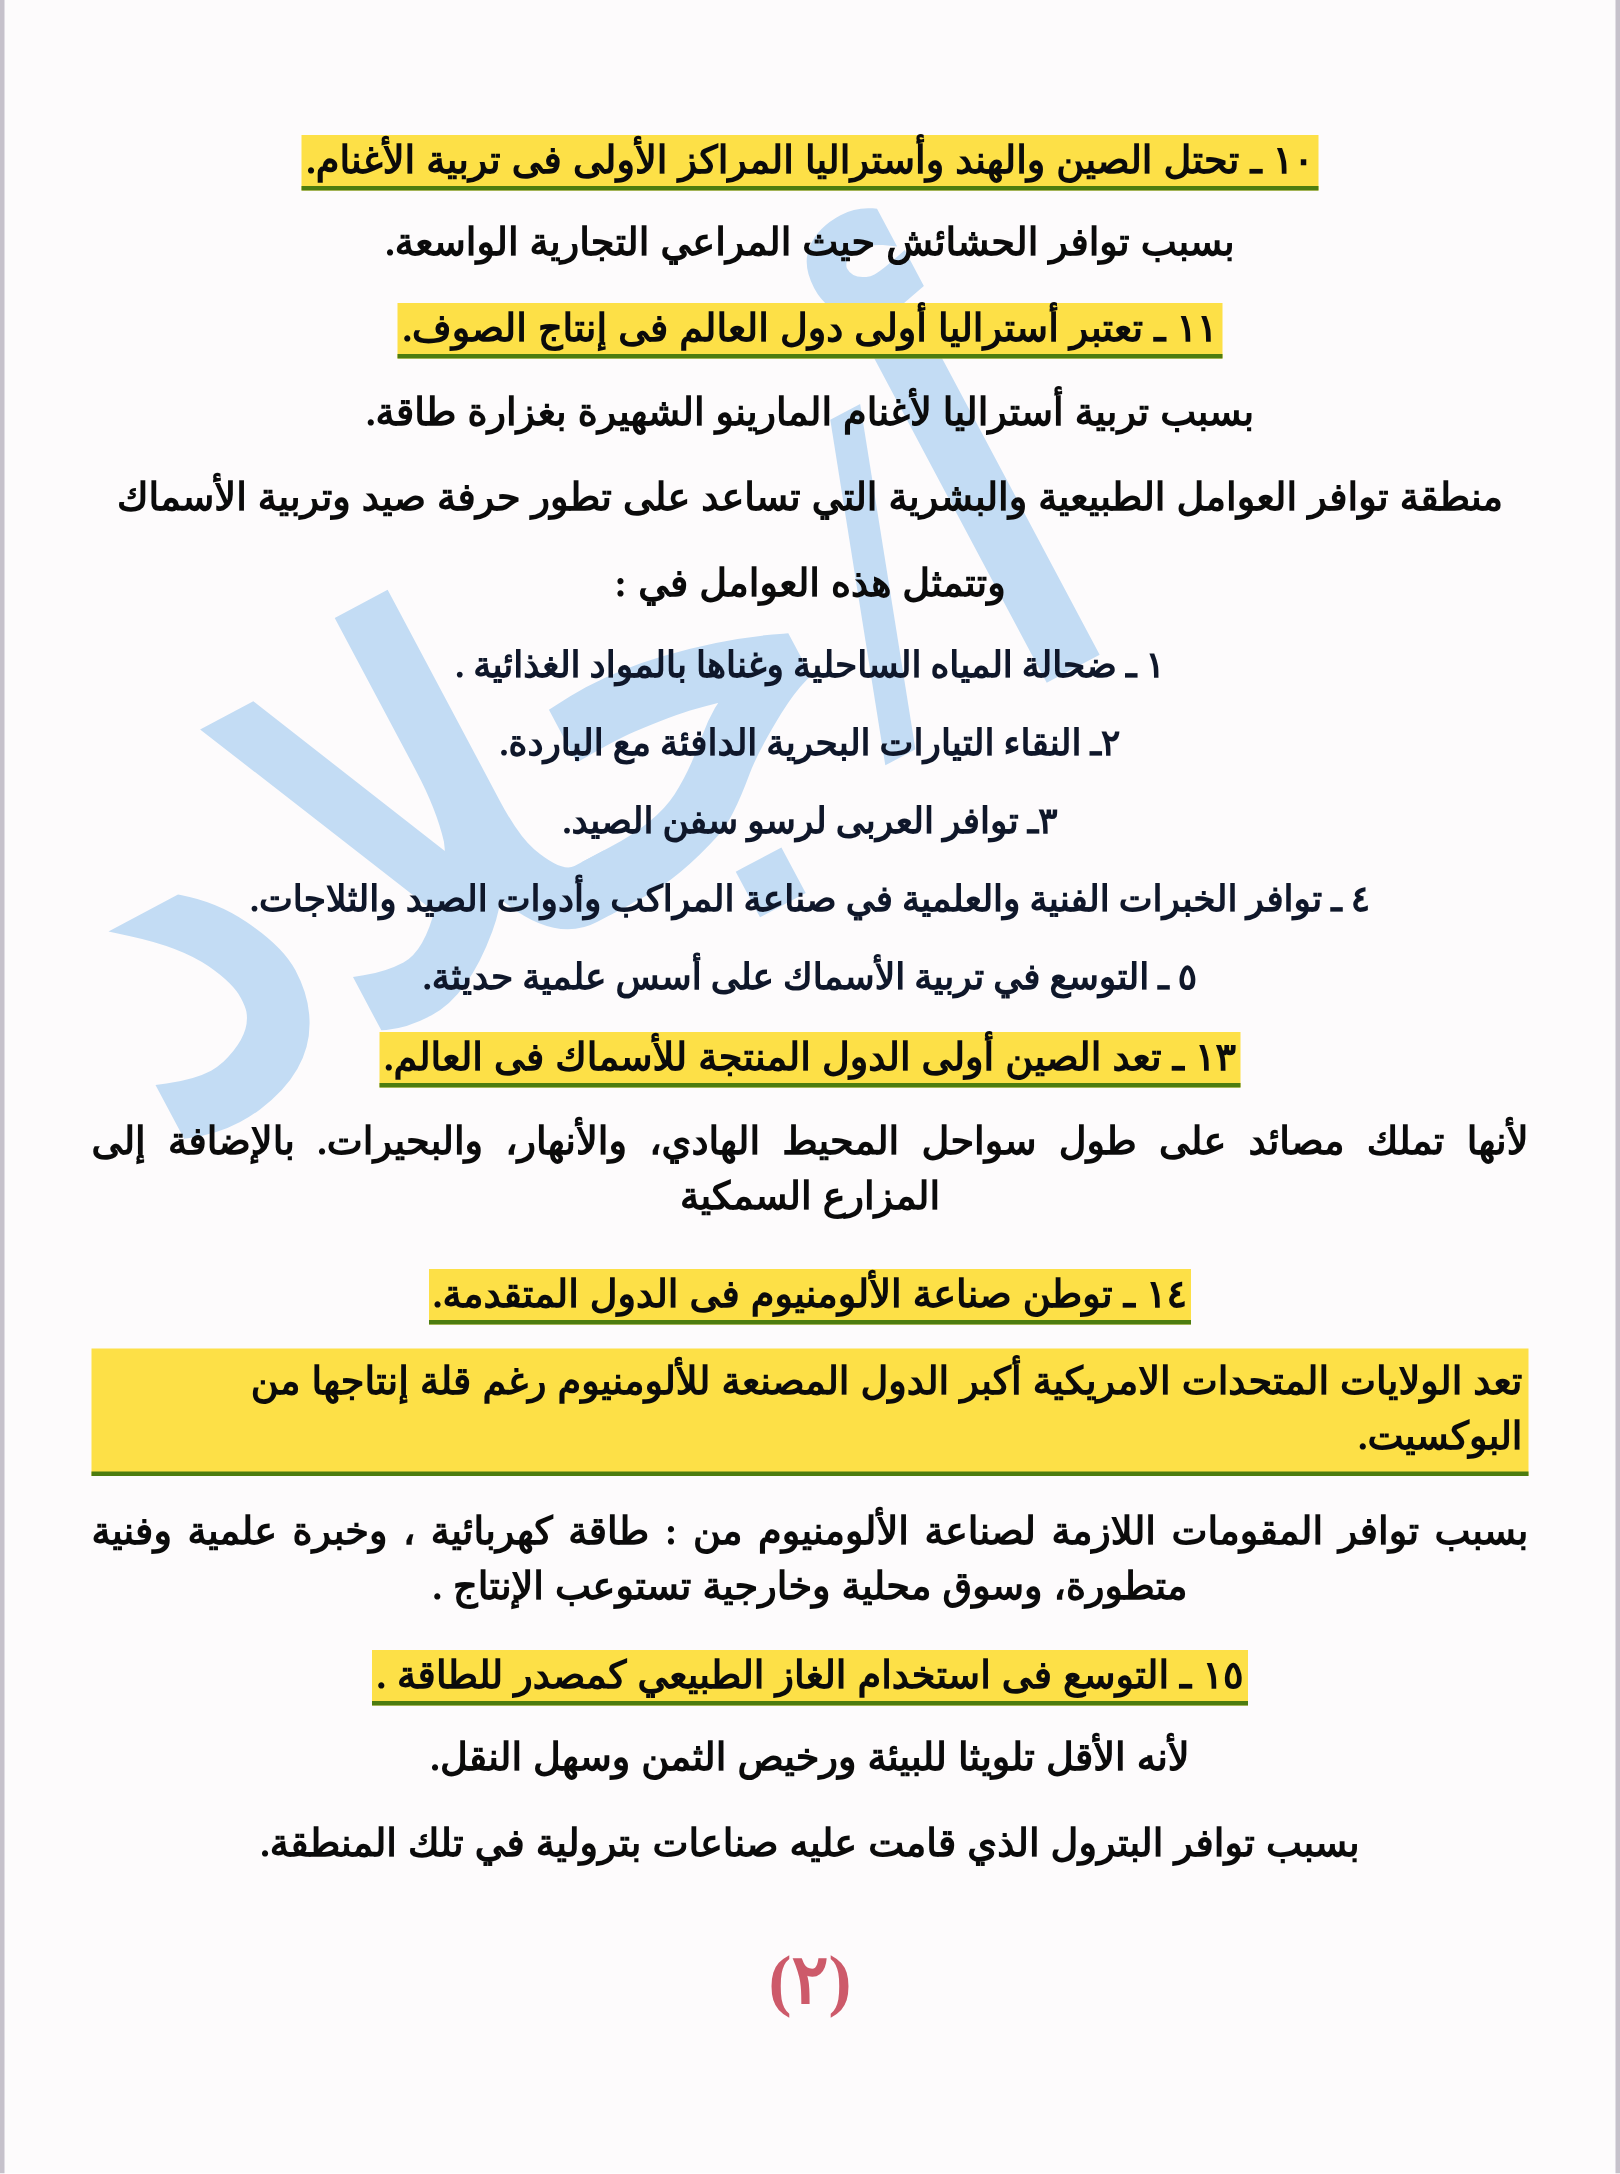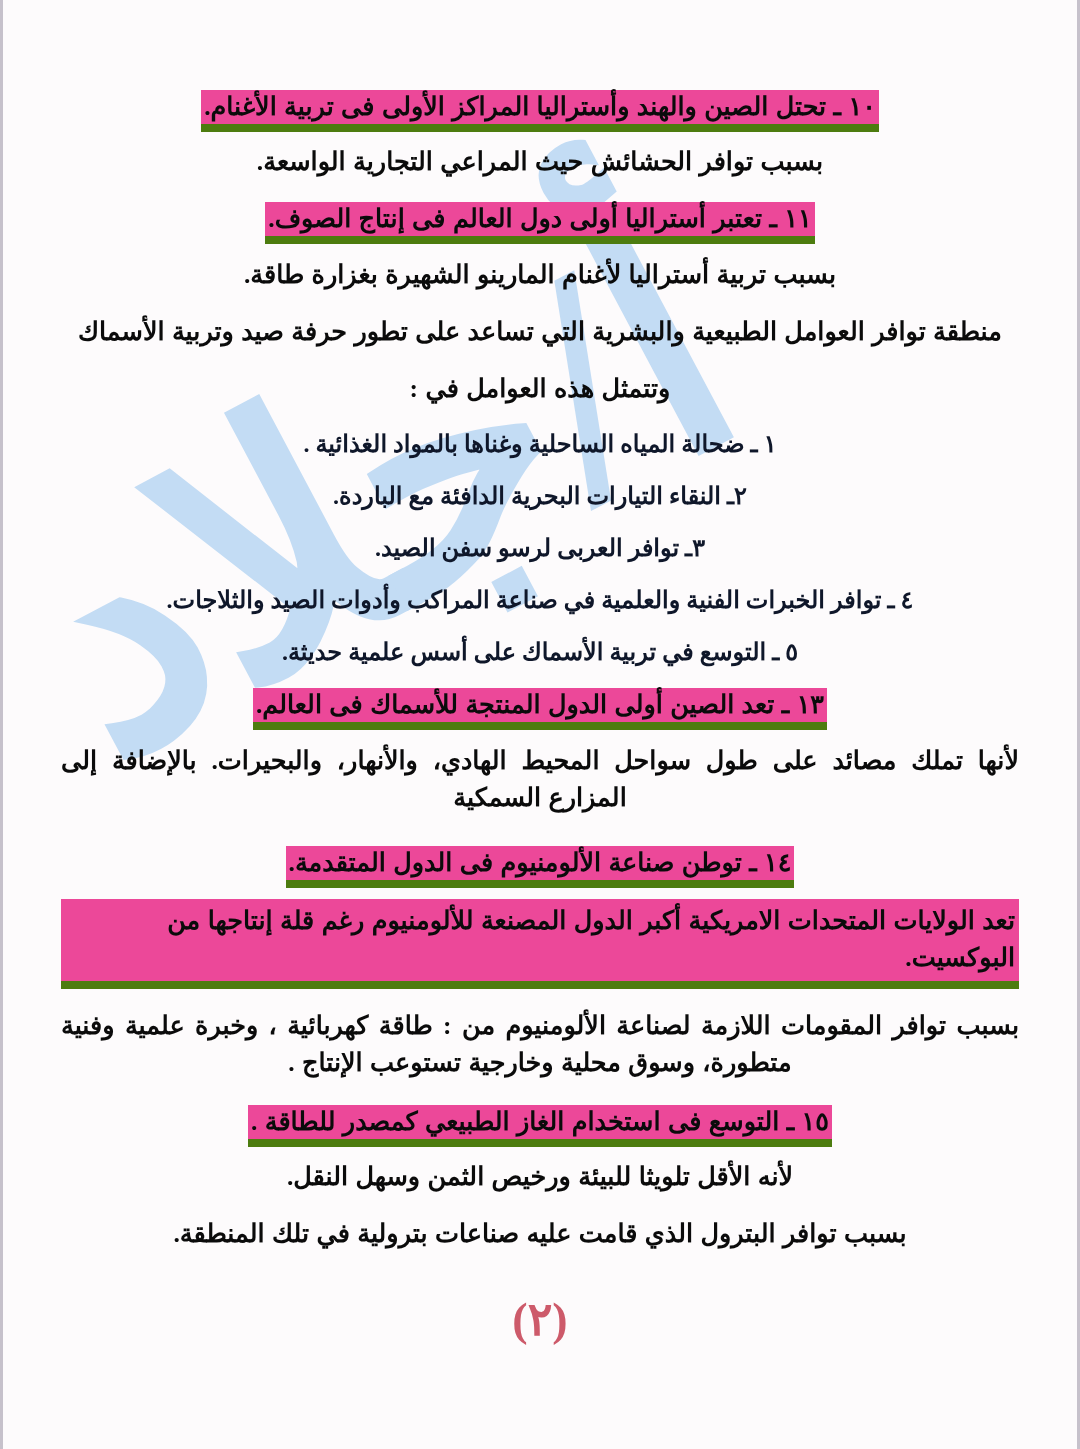--- a/index.html
+++ b/index.html
@@ -64,22 +64,22 @@
     letter-spacing: 0;
     word-spacing: 1px;
   }
 
   
   .q-line {
     text-align: center;
     margin-bottom: 18px;
   }
   .q-line .hl {
-    background: #ec4899;
-    border-bottom: 8px solid #4d7c0f;
+    background: #fde047;
+    border-bottom: 3px solid #4d7c0f;
     padding: 2px 3px 3px 3px;
     display: inline;
     box-decoration-break: clone;
     -webkit-box-decoration-break: clone;
   }
 
   
   .q-line.wide .hl {
     display: block;
     text-align: right;

